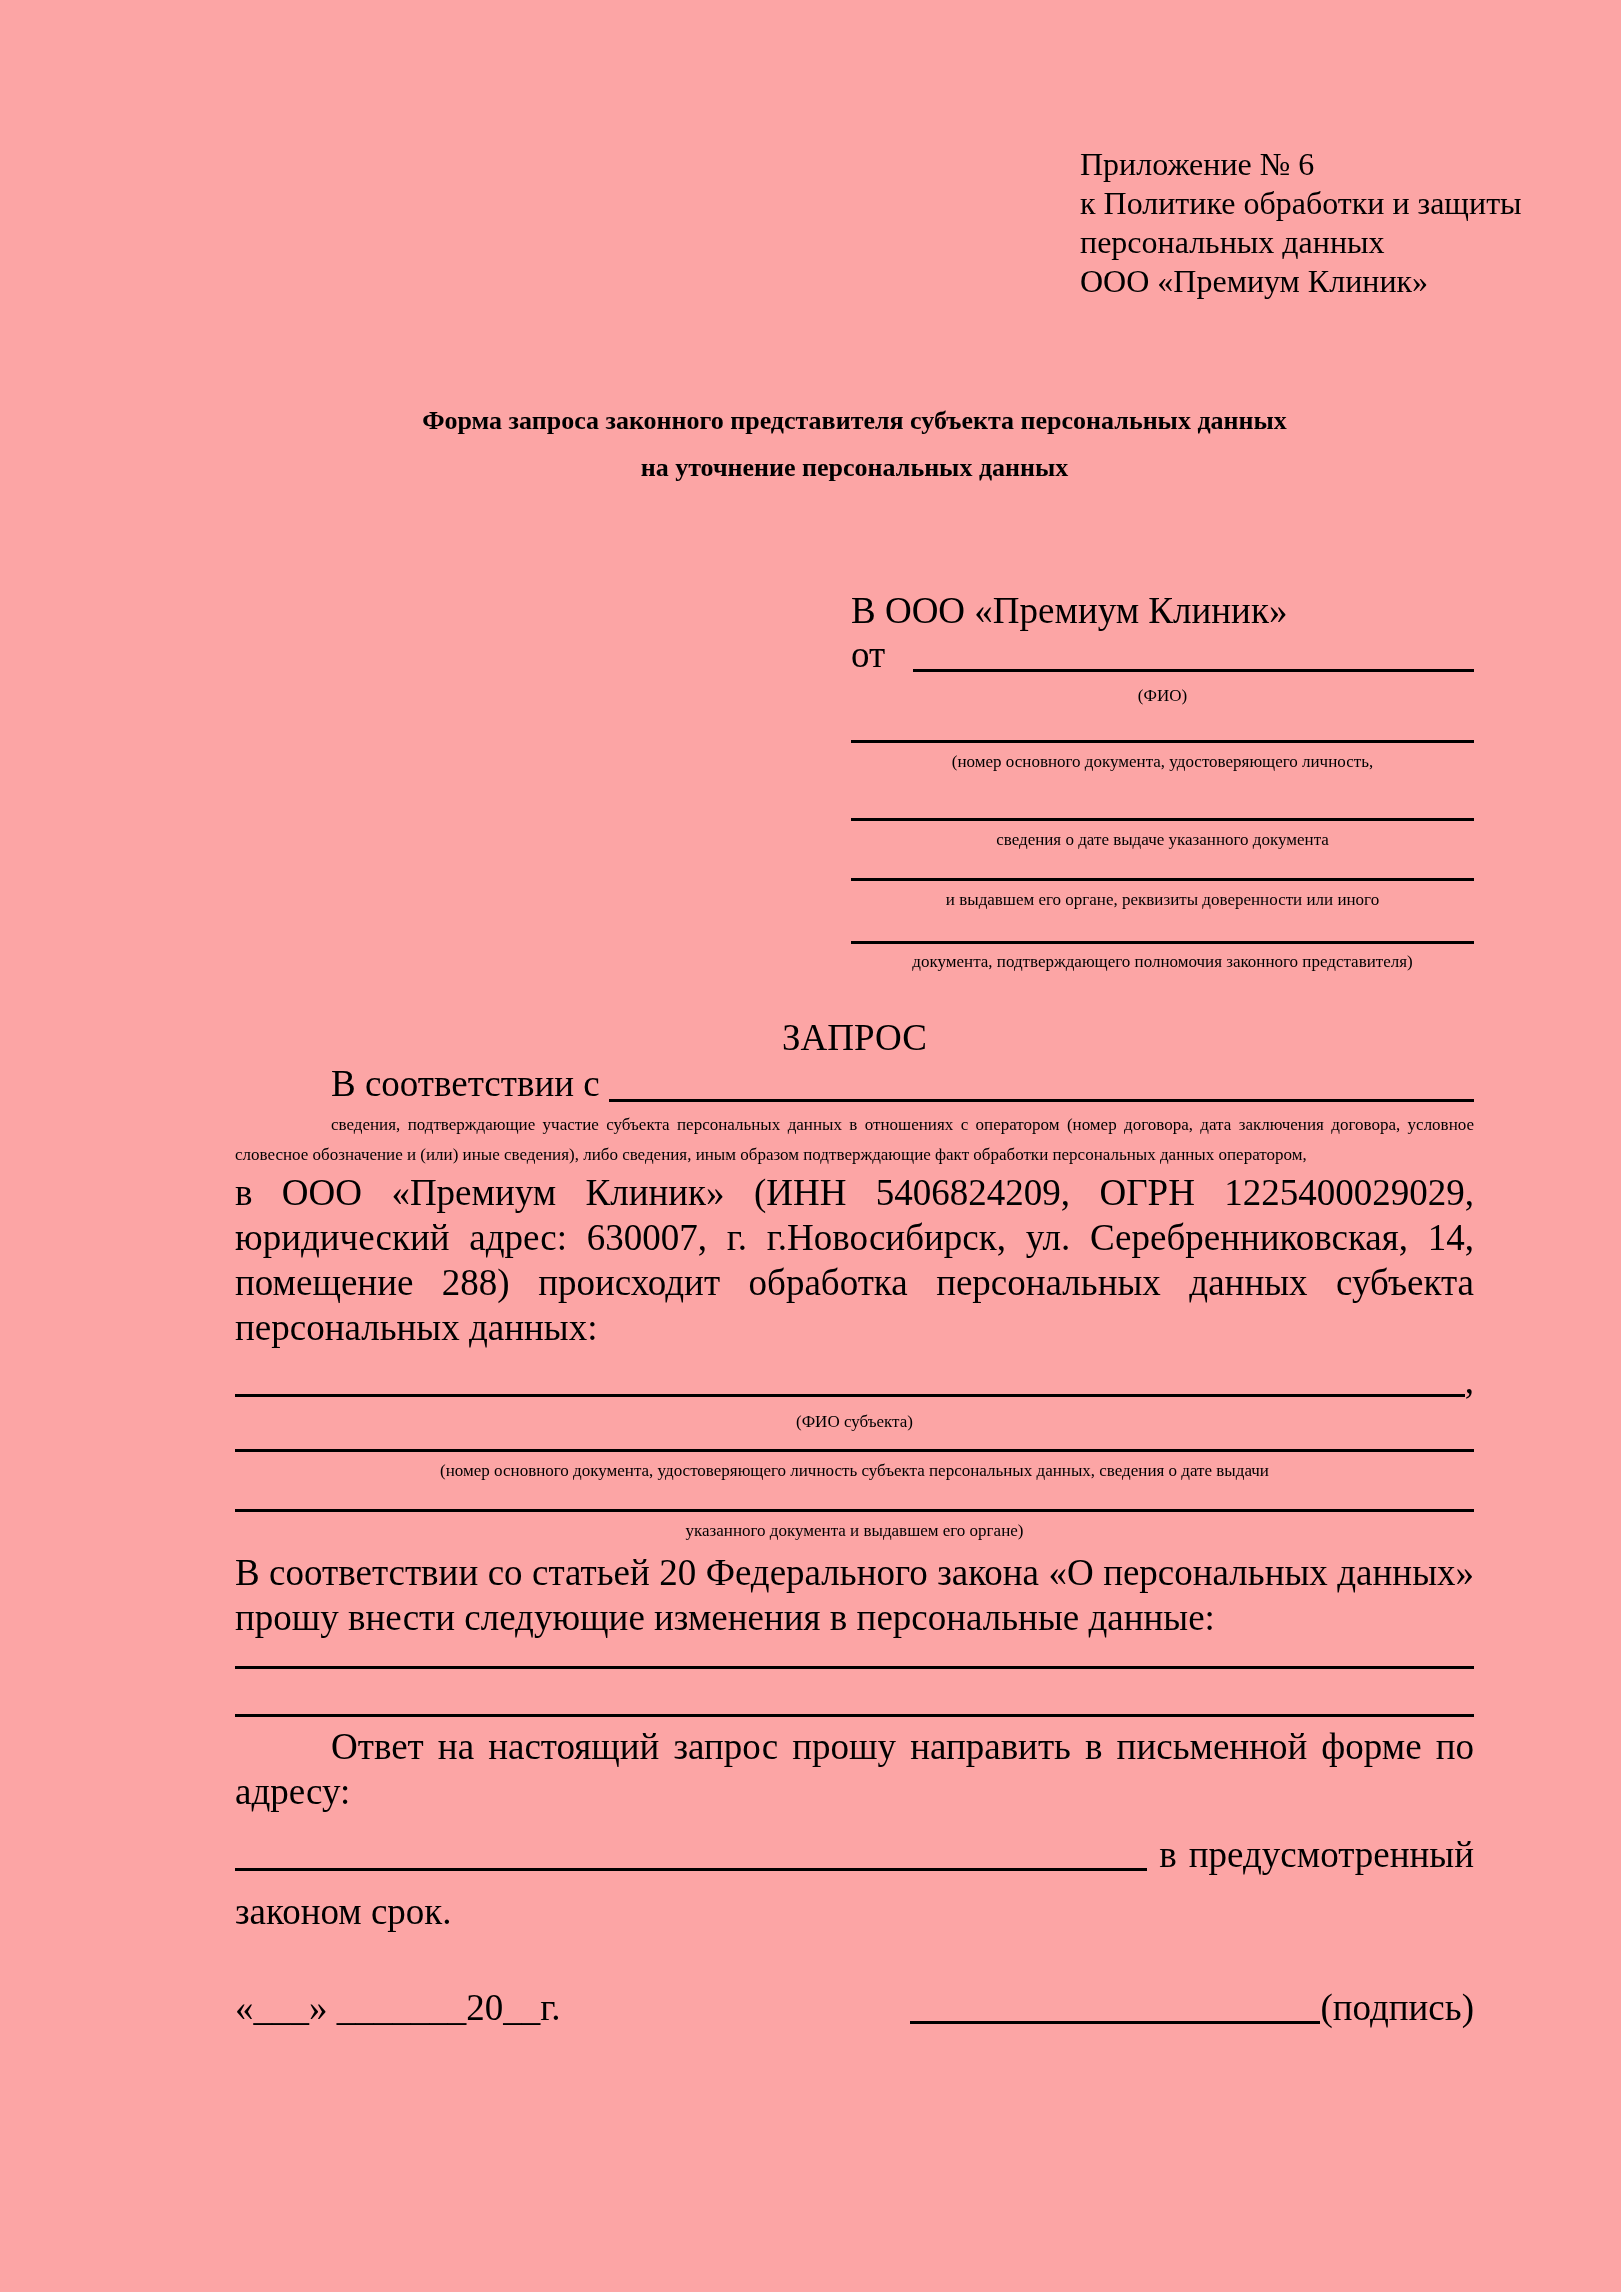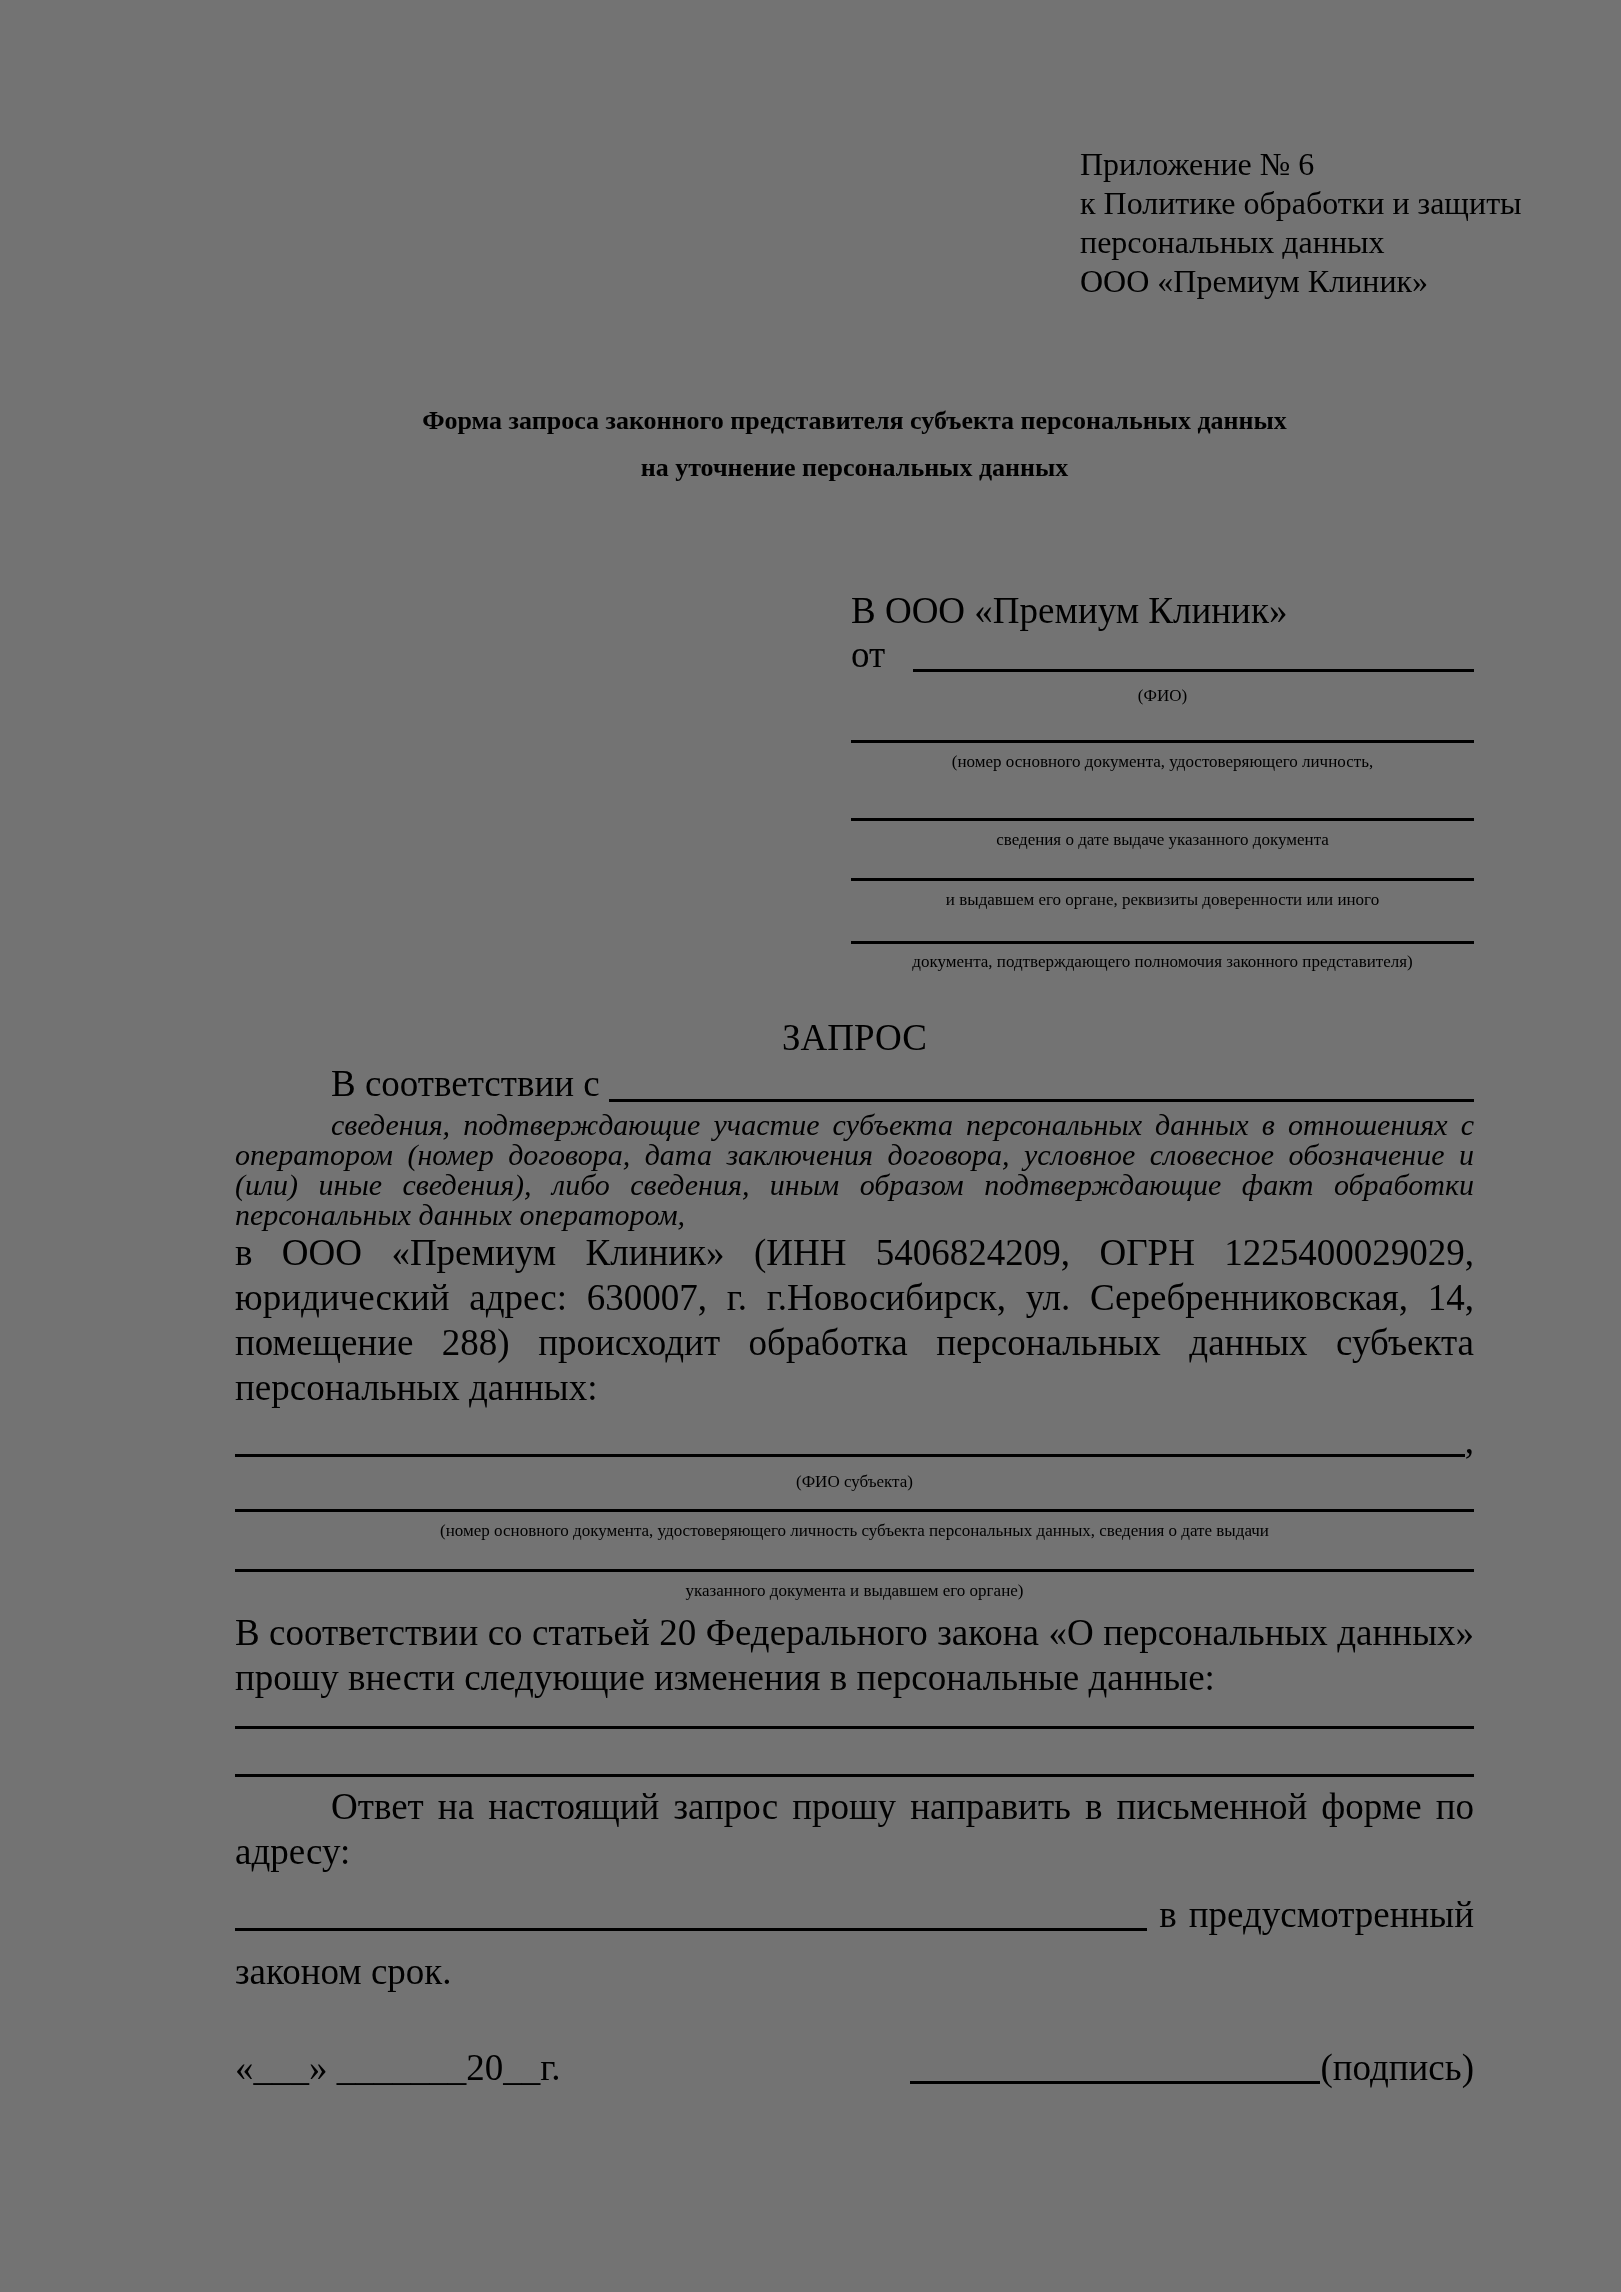--- a/index.html
+++ b/index.html
@@ -6,21 +6,21 @@
   html,body { background:#ffffff; }
   body {
     width:1621px; height:2293px;
     font-family:"Liberation Serif","DejaVu Serif",serif;
     color:#000;
   }
   .page {
     width:1621px; height:2293px;
     padding:145px 147px 0 235px;
     overflow:hidden;
-    background:#737373;
+    background:#fca5a5;
   }
   
   .appendix { margin-left:845px; font-size:32px; line-height:39px; white-space:nowrap; }
   
   .doc-title { margin-top:96px; text-align:center; font-weight:bold; font-size:26px; line-height:47px; }
   
   .addressee { margin-left:616px; margin-top:98px; font-size:37px; line-height:44px; }
   .from-row { display:flex;gap:16px; }
   .from-row .from-label { flex:0 0 auto; padding-right:11.8px; }
   .from-row .fill { flex:1 1 auto; border-bottom:3.9px solid #000; margin-bottom:4.9px; }
@@ -28,21 +28,21 @@
   .blank { height:0; border-bottom:3.9px solid #000; }
   .addr-field-1 { margin-top:29px; }
   .addr-field-2 { margin-top:41px; }
   .addr-field-3 { margin-top:23.5px; }
   .addr-field-4 { margin-top:25.5px; }
   
   .zapros-heading { margin-top:39px; text-align:center; font-size:37px; line-height:44px; }
   .accord-row { display:flex; font-size:37px; line-height:44px; margin-top:2px; }
   .accord-row .accord-label { flex:0 0 auto; padding-left:96px; padding-right:9.8px; }
   .accord-row .fill { flex:1 1 auto; border-bottom:3.9px solid #000; margin-bottom:4.9px; }
-  .footnote { font-size:30px; line-height:30px; text-align:justify; text-indent:96px; margin-top:3.9px;font-style:italic; }
+  .footnote { font-size:17px; line-height:30px; text-align:justify; text-indent:96px; margin-top:3.9px; }
   .para { font-size:37px; line-height:45px; text-align:justify; }
   .comma-row { display:flex; align-items:flex-end; font-size:37px; line-height:45px; margin-top:7.8px; }
   .comma-row .fill { flex:1 1 auto; border-bottom:3.9px solid #000; margin-bottom:5.9px; }
   .comma-row .comma { flex:0 0 auto; }
   .blank-a { margin-top:11.8px; }
   .blank-b { margin-top:23.5px; }
   .article-par { margin-top:3.9px; }
   .changes-blank-1 { margin-top:25.5px; }
   .changes-blank-2 { margin-top:45px; }
   .answer-first { margin-top:7.8px; font-size:37px; line-height:45px; text-indent:96px;

